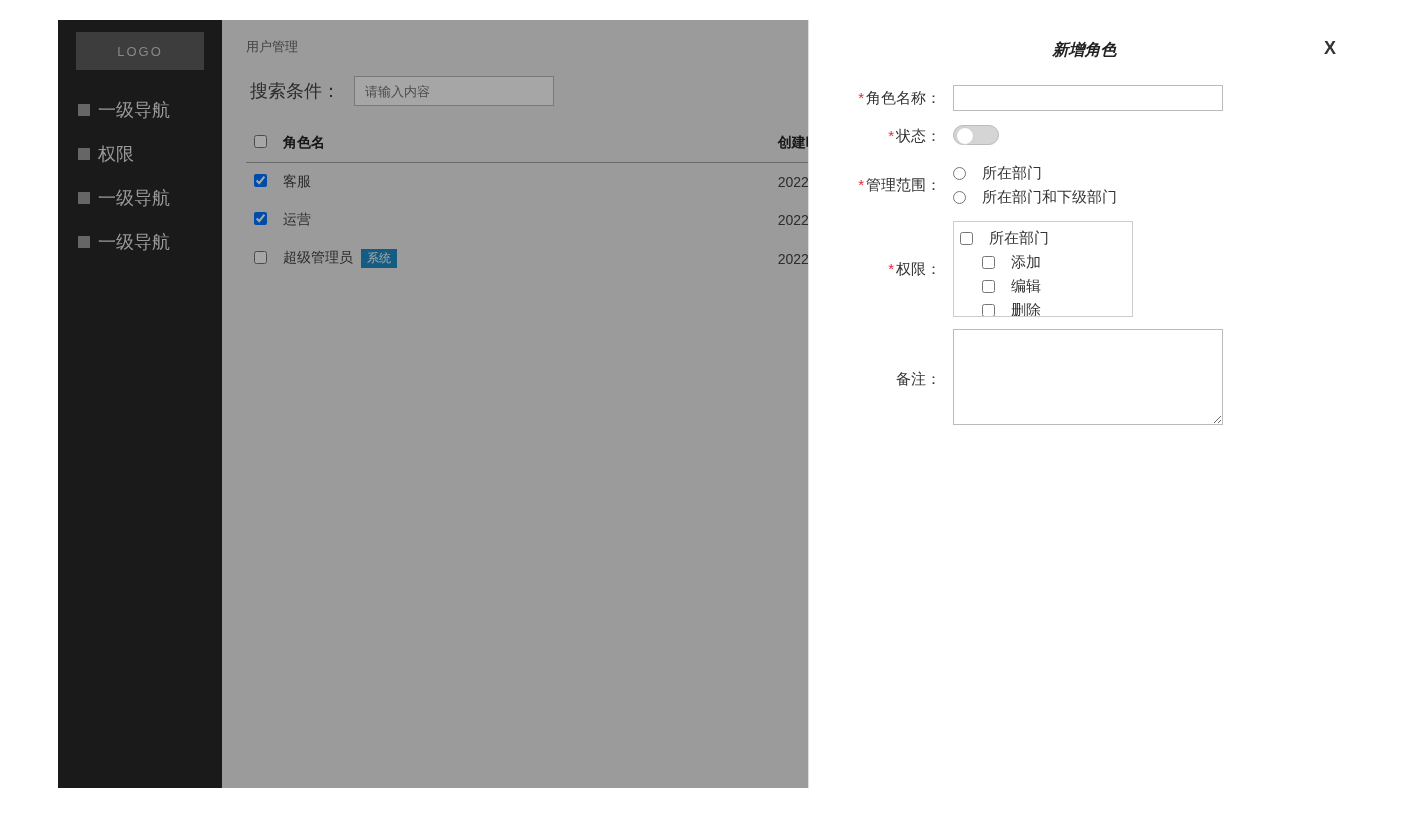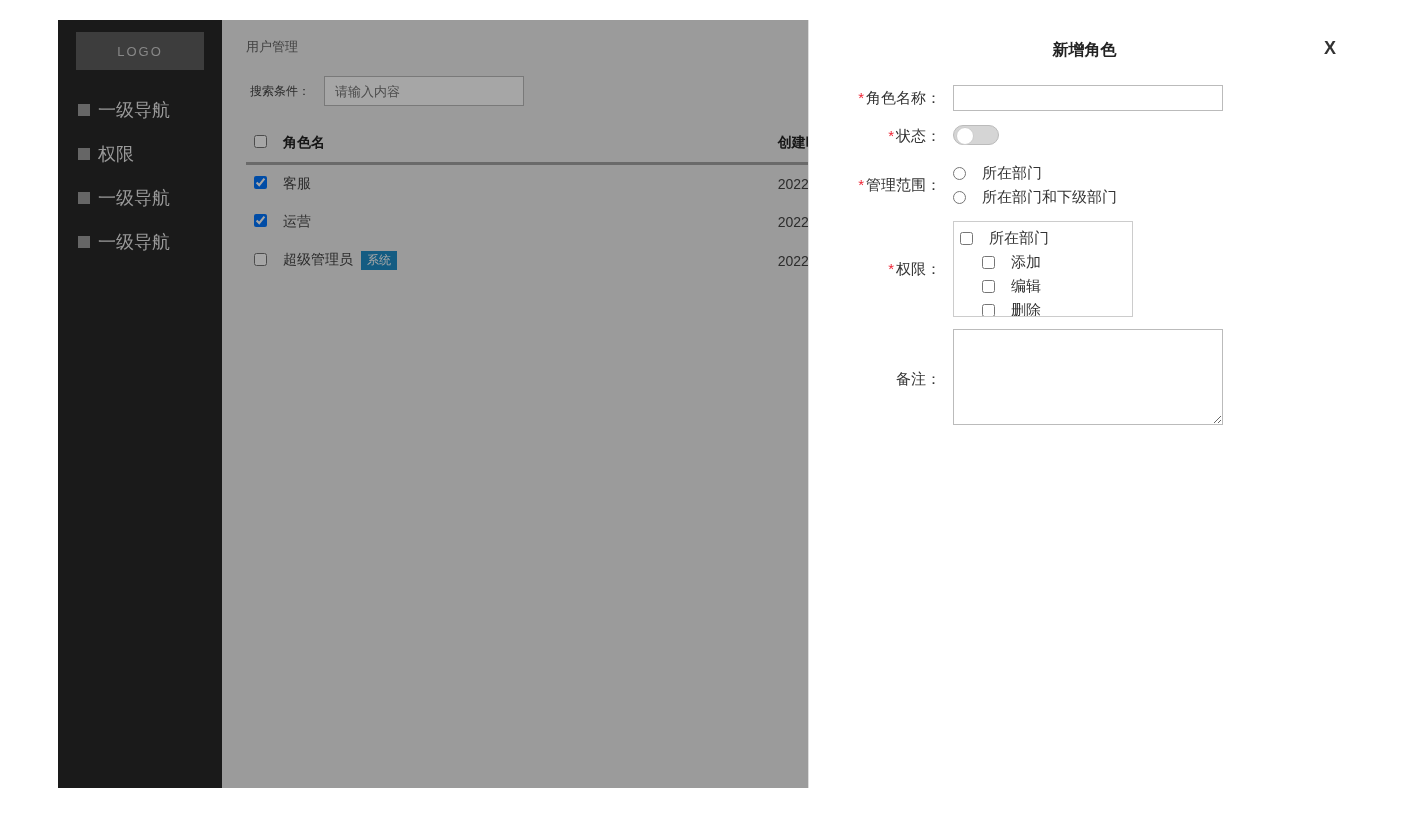--- a/index.html
+++ b/index.html
@@ -64,31 +64,31 @@
       position: relative;
       padding: 18px 24px;
       display: flex;
       flex-direction: column;
     }
     .crumb { color: #666; font-size: 13px; margin-bottom: 20px; }
     .searchbar {
       display: flex; align-items: center; gap: 14px; margin-bottom: 18px;
       padding-left: 4px;
     }
-    .searchbar label { color: #444; font-size: 12px; }
+    .searchbar label { color: #444; font-size: 18px; }
     .searchbar input {
       width: 200px; height: 30px; border: 1px solid #bbb; padding: 0 10px;
       font-size: 13px; color: #999; background: #fff;
     }
     table.role-table {
       width: 100%; border-collapse: collapse; font-size: 14px;
     }
     .role-table th {
       text-align: left; padding: 10px 8px; color: #222; font-weight: 600;
-      border-bottom: 3px solid #a3a3a3;
+      border-bottom: 1px solid #a3a3a3;
     }
     .role-table td {
       padding: 10px 8px; color: #444;
     }
     .role-table .chk { width: 28px; }
     .badge {
       display: inline-block;
       background: #1f8ec8; color: #fff; font-size: 12px;
       padding: 1px 6px; margin-left: 4px;
     }
@@ -113,20 +113,21 @@
       background: #fff;
       border-left: 1px solid #ddd;
       padding: 20px 30px;
     }
     .drawer-title {
       text-align: center;
       font-weight: 600;
       font-size: 16px;
       color: #222;
       margin-bottom: 24px;
+      font-style: italic;
     }
     .drawer-close {
       position: absolute; top: 18px; right: 24px;
       font-size: 18px; font-weight: 700; color: #333; cursor: pointer;
       font-family: Arial;
     }
     .form-row {
       display: flex; align-items: center; margin-bottom: 12px;
     }
     .form-label {

